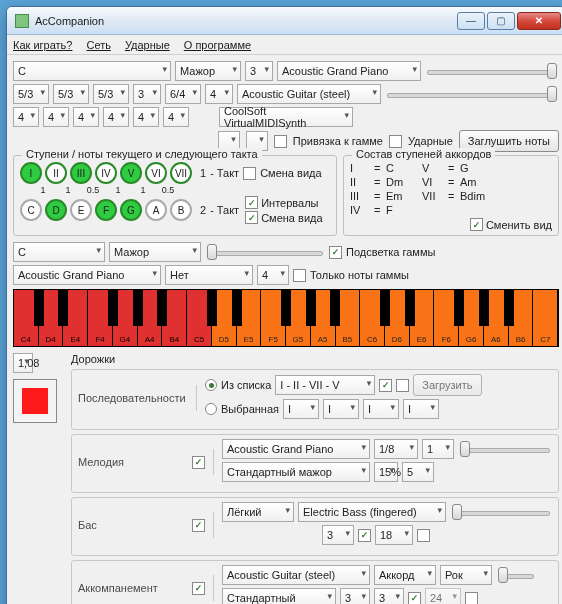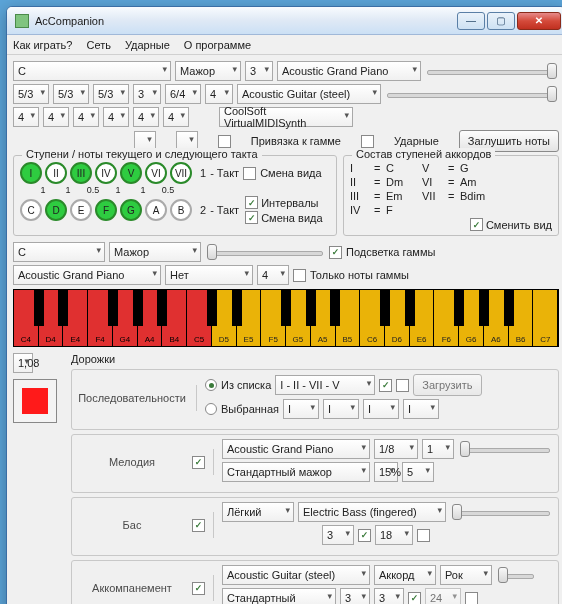--- a/index.html
+++ b/index.html
@@ -4,44 +4,44 @@
 <style>
 *{box-sizing:border-box;margin:0;padding:0;font-family:"Segoe UI",Tahoma,sans-serif;font-size:11px;color:#222}
 body{background:#5ba4d8;padding:6px}
 .window{width:560px;background:#f0f0f0;border:1px solid #3a6ea5;border-radius:6px 6px 4px 4px;box-shadow:0 4px 16px rgba(0,0,0,.3);overflow:hidden}
 .titlebar{height:28px;background:linear-gradient(#f8fbfe,#dfe9f5,#cbe0f5);display:flex;align-items:center;padding:0 4px 0 8px;border-bottom:1px solid #a0b8d8}
 .titlebar .ticon{width:14px;height:14px;background:#7fc47f;border:1px solid #4a8a4a;margin-right:6px}
 .titlebar .title{flex:1;color:#1a1a1a}
 .winbtn{width:28px;height:18px;margin-left:2px;border:1px solid #5a7fa6;background:linear-gradient(#eaf2fa,#cde1f3);border-radius:3px;display:flex;align-items:center;justify-content:center;font-size:10px;color:#2a4a6a}
 .winbtn.close{width:44px;background:linear-gradient(#e68a8a,#d44a3a,#c03020);border-color:#8a2a1a;color:#fff;font-weight:bold}
 .menubar{height:20px;background:#f0f0f0;display:flex;align-items:center;padding:0 6px;gap:14px;border-bottom:1px solid #d0d0d0}
-.menubar span{color:#1a1a1a}
+.menubar span{text-decoration:underline;color:#1a1a1a}
 .client{padding:6px;background:#f0f0f0}
 .row{display:flex;align-items:center;gap:4px;margin-bottom:3px}
 select,input[type=text],.sel{height:20px;border:1px solid #a8a8a8;background:linear-gradient(#fff,#f0f0f0);padding:0 14px 0 4px;font-size:11px;position:relative}
 .sel{display:inline-flex;align-items:center;position:relative}
 .sel::after{content:"▾";position:absolute;right:3px;top:2px;font-size:9px;color:#555}
 .btn{height:22px;border:1px solid #8a8a8a;background:linear-gradient(#fdfdfd,#e4e4e4);padding:0 8px;display:inline-flex;align-items:center;border-radius:3px}
 .ck{width:13px;height:13px;border:1px solid #888;background:#fff;display:inline-flex;align-items:center;justify-content:center;font-size:9px;color:#3a7a3a;font-weight:bold}
 .slider{flex:1;height:20px;position:relative}
 .slider::before{content:"";position:absolute;left:2px;right:2px;top:9px;height:3px;background:#d8d8d8;border:1px solid #aaa;border-radius:2px}
 .thumb{position:absolute;top:2px;width:10px;height:16px;background:linear-gradient(#f8f8f8,#d8d8d8);border:1px solid #888;border-radius:3px}
 .group{border:1px solid #c0c0c0;border-radius:3px;padding:6px 6px 4px;position:relative;}
 .group>.lg{position:absolute;top:-8px;left:8px;background:#f0f0f0;padding:0 4px;font-size:11px}
 .circ{width:22px;height:22px;border:2px solid #2a8a2a;border-radius:50%;display:flex;align-items:center;justify-content:center;background:#fff;font-size:10px}
 .circ.on{background:#2ecc40}
 .circ.gray{border-color:#aaa}
 .smallnum{font-size:9px;text-align:center;width:22px}
 .kwrap{display:flex;border:1px solid #000;height:58px;margin-top:4px;position:relative;background:#fff}
 .wkey{flex:1;border-right:1px solid #000;display:flex;align-items:flex-end;justify-content:center;padding-bottom:2px;font-size:8px;position:relative}
 .wkey.red{background:#e03030;color:#000}
-.wkey.grn{background:#eab308}
+.wkey.grn{background:#f97316}
 .bkey{position:absolute;top:0;width:10px;height:36px;background:#000;z-index:2;margin-left:-5px}
 fieldset.trk{border:1px solid #c8c8c8;border-radius:3px;padding:4px 6px;margin-top:4px}
-.trklbl{text-align:center;width:110px;color:#4a4a4a;padding-right:2px}
+.trklbl{text-align:left;width:110px;color:#4a4a4a;padding-right:2px}
 .vsep{width:1px;height:26px;background:#c8c8c8;margin:0 4px}
 .rad{width:12px;height:12px;border:1px solid #888;border-radius:50%;background:#fff;display:inline-flex;align-items:center;justify-content:center}
 .rad.on::after{content:"";width:5px;height:5px;background:#3a7a3a;border-radius:50%}
 .recbox{width:44px;height:44px;border:1px solid #888;background:#f4f4f4;display:flex;align-items:center;justify-content:center;margin-top:6px}
 .recbox>div{width:26px;height:26px;background:#ff1a1a}
 </style>
 </head>
 <body>
 
 <div class="window">
@@ -120,21 +120,21 @@
           <span>4</span>
         </div>
       <div class="sel" style="width:26px">
           <span>4</span>
         </div>
       <div style="width:22px"></div>
       <div class="sel" style="width:134px">
           <span>CoolSoft VirtualMIDISynth</span>
         </div>
     </div>
-    <div class="row" style="justify-content:flex-end;gap:20px">
+    <div class="row" style="justify-content:flex-end;gap:6px">
       <div class="sel" style="width:22px"></div>
       <div class="sel" style="width:22px"></div>
       <div class="ck"></div>
       <span>Привязка к гамме</span>
       <div class="ck"></div>
       <span>Ударные</span>
       <div class="btn">
           <span>Заглушить ноты</span>
         </div>
     </div>

